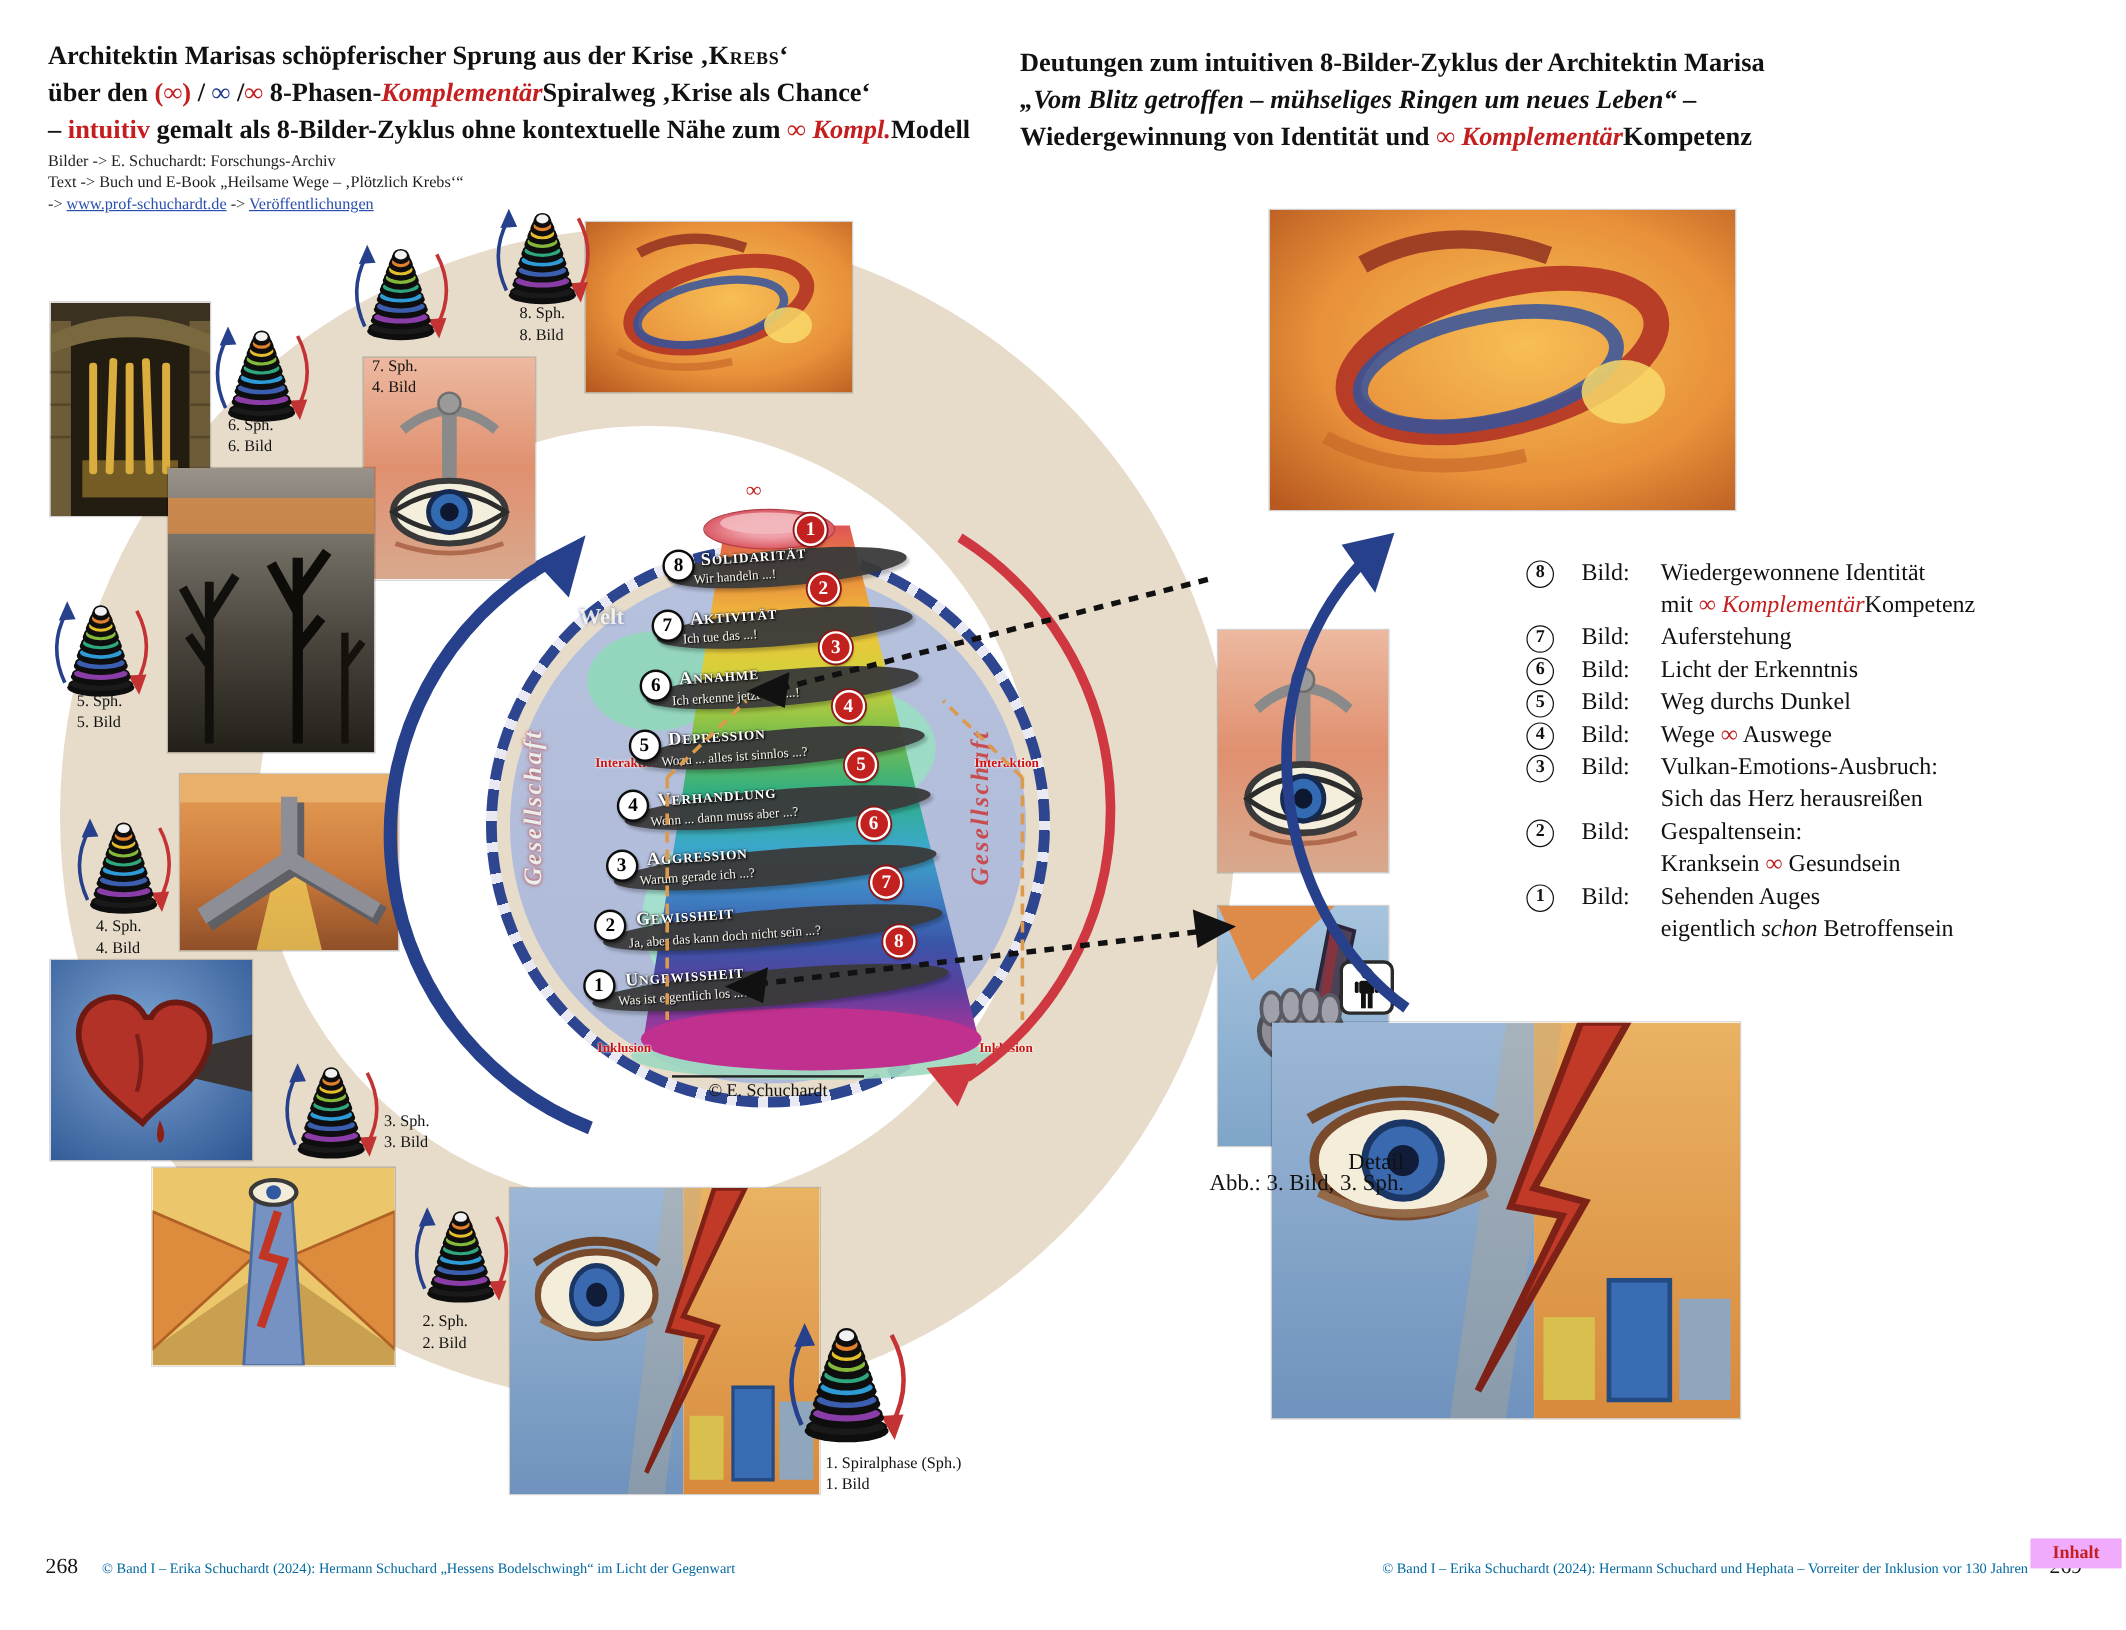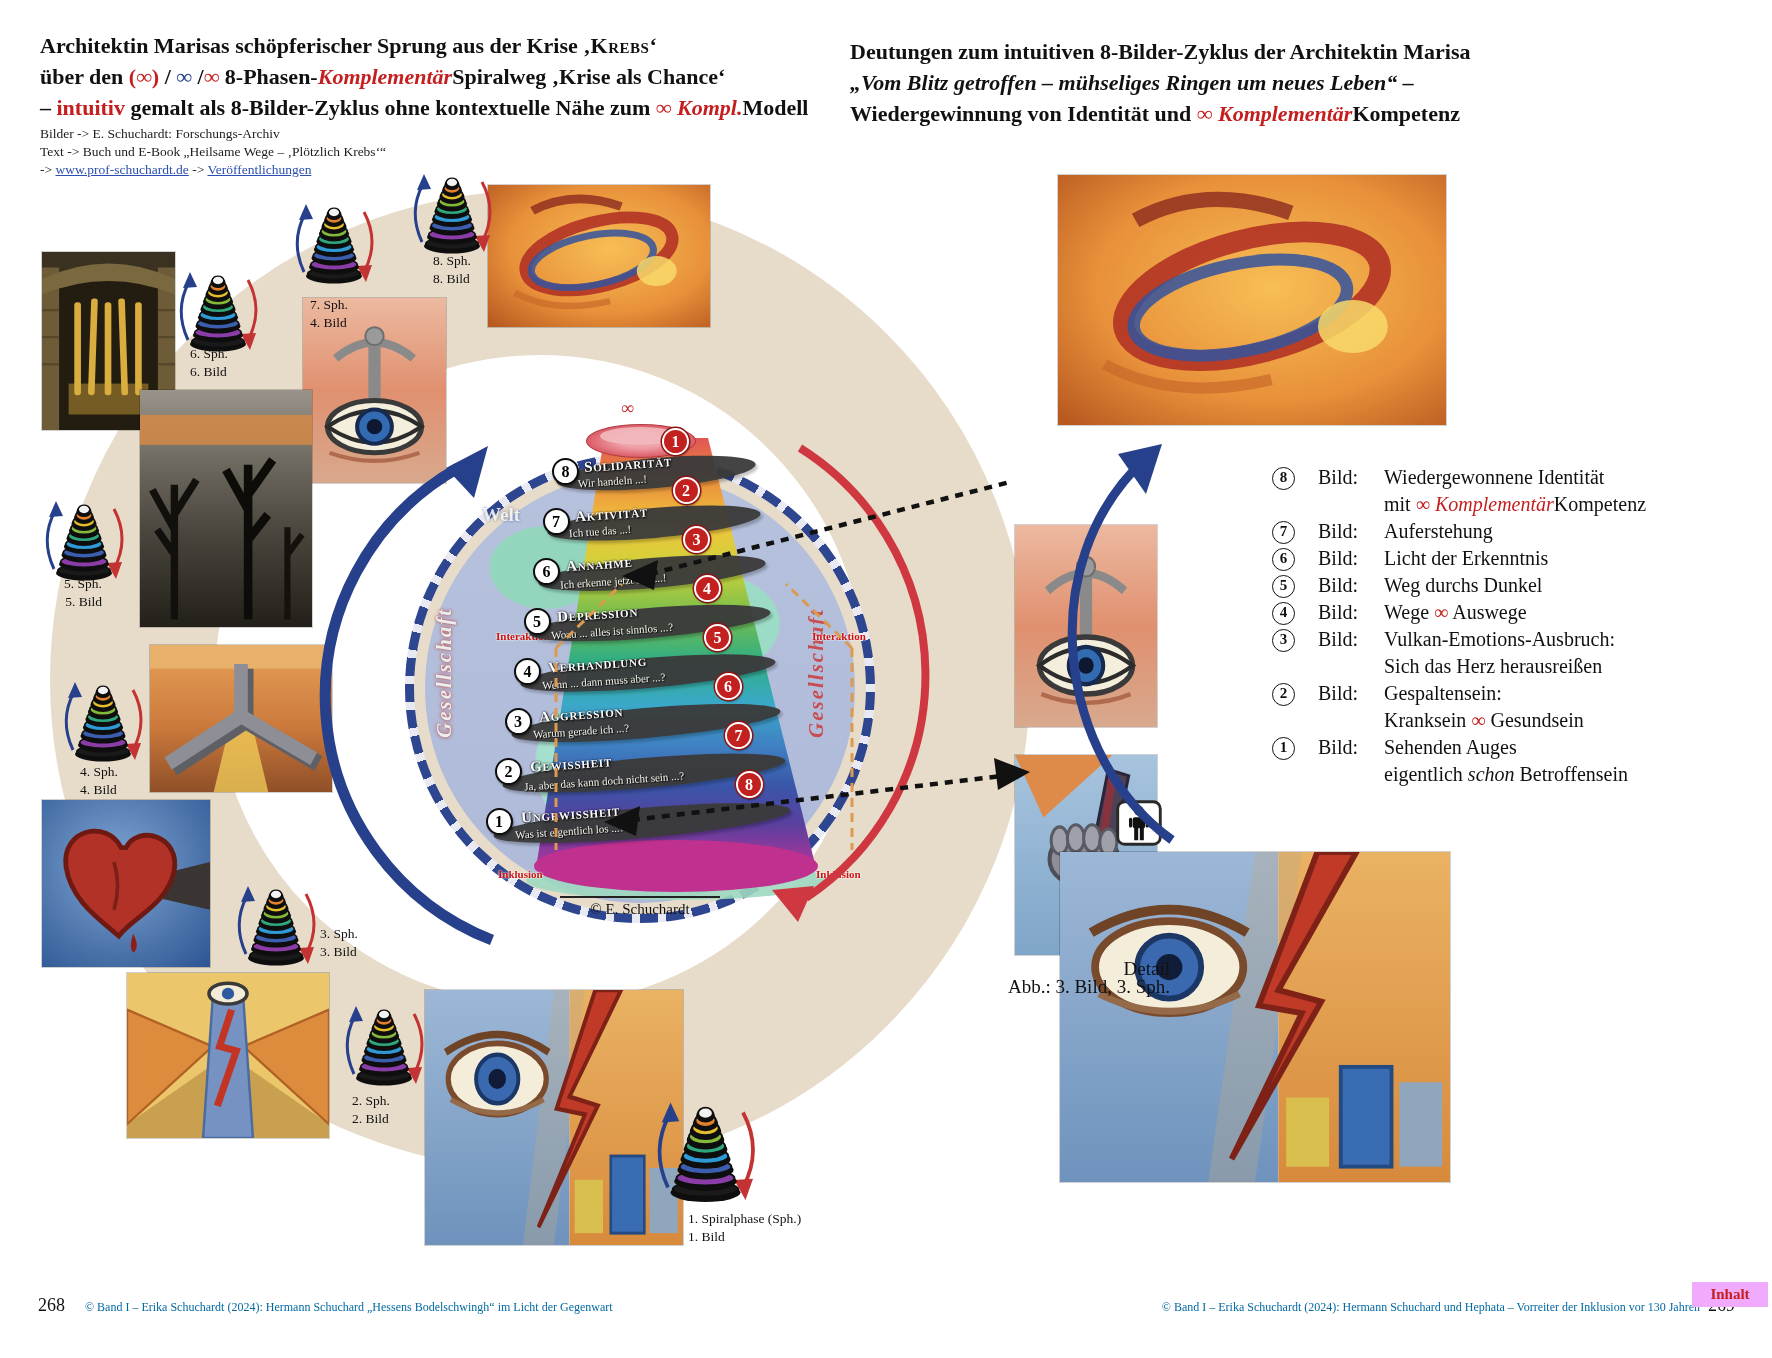--- a/index.html
+++ b/index.html
@@ -393,21 +393,21 @@
   <div class="stack" style="left:172px;top:258px;width:92px;height:100px;"><svg width="92" height="100">
         <use href="#sym-stack"></use>
       </svg></div>
   <div class="stacklabel" style="left:190px;top:345px;">
     <div>6. Sph.</div>
     <div>6. Bild</div>
   </div>
   <div class="stack" style="left:38px;top:487px;width:92px;height:100px;"><svg width="92" height="100">
         <use href="#sym-stack"></use>
       </svg></div>
-  <div class="stacklabel" style="left:64px;top:575px;text-align:right;">
+  <div class="stacklabel" style="left:64px;top:575px;">
     <div>5. Sph.</div>
     <div>5. Bild</div>
   </div>
   <div class="stack" style="left:57px;top:668px;width:92px;height:100px;"><svg width="92" height="100">
         <use href="#sym-stack"></use>
       </svg></div>
   <div class="stacklabel" style="left:80px;top:763px;">
     <div>4. Sph.</div>
     <div>4. Bild</div>
   </div>
@@ -613,19 +613,19 @@
 
     <path d="M 1172 840 C 1060 760 1030 565 1146 458" stroke="#27408b" stroke-width="9" fill="none"></path>
     <polygon points="1162,444 1118,454 1146,494" fill="#27408b"></polygon>
   </svg>
 
   
   <div class="abs" style="left:38px;top:1295px;display:flex;gap:20px;align-items:baseline;">
     <span class="pagenum">268</span>
     <span class="footer">© Band I – Erika Schuchardt (2024): Hermann Schuchard „Hessens Bodelschwingh“ im Licht der Gegenwart</span>
   </div>
-  <div class="abs" style="left:900px;top:1295px;width:835px;display:flex;gap:8px;justify-content:flex-end;align-items:baseline;">
+  <div class="abs" style="left:900px;top:1295px;width:835px;display:flex;gap:18px;justify-content:flex-end;align-items:baseline;">
     <span class="footer">© Band I – Erika Schuchardt (2024): Hermann Schuchard und Hephata – Vorreiter der Inklusion vor 130 Jahren</span>
     <span class="pagenum">269</span>
   </div>
   <div class="abs badge">Inhalt</div>
 
 </div>
 
 </body></html>

